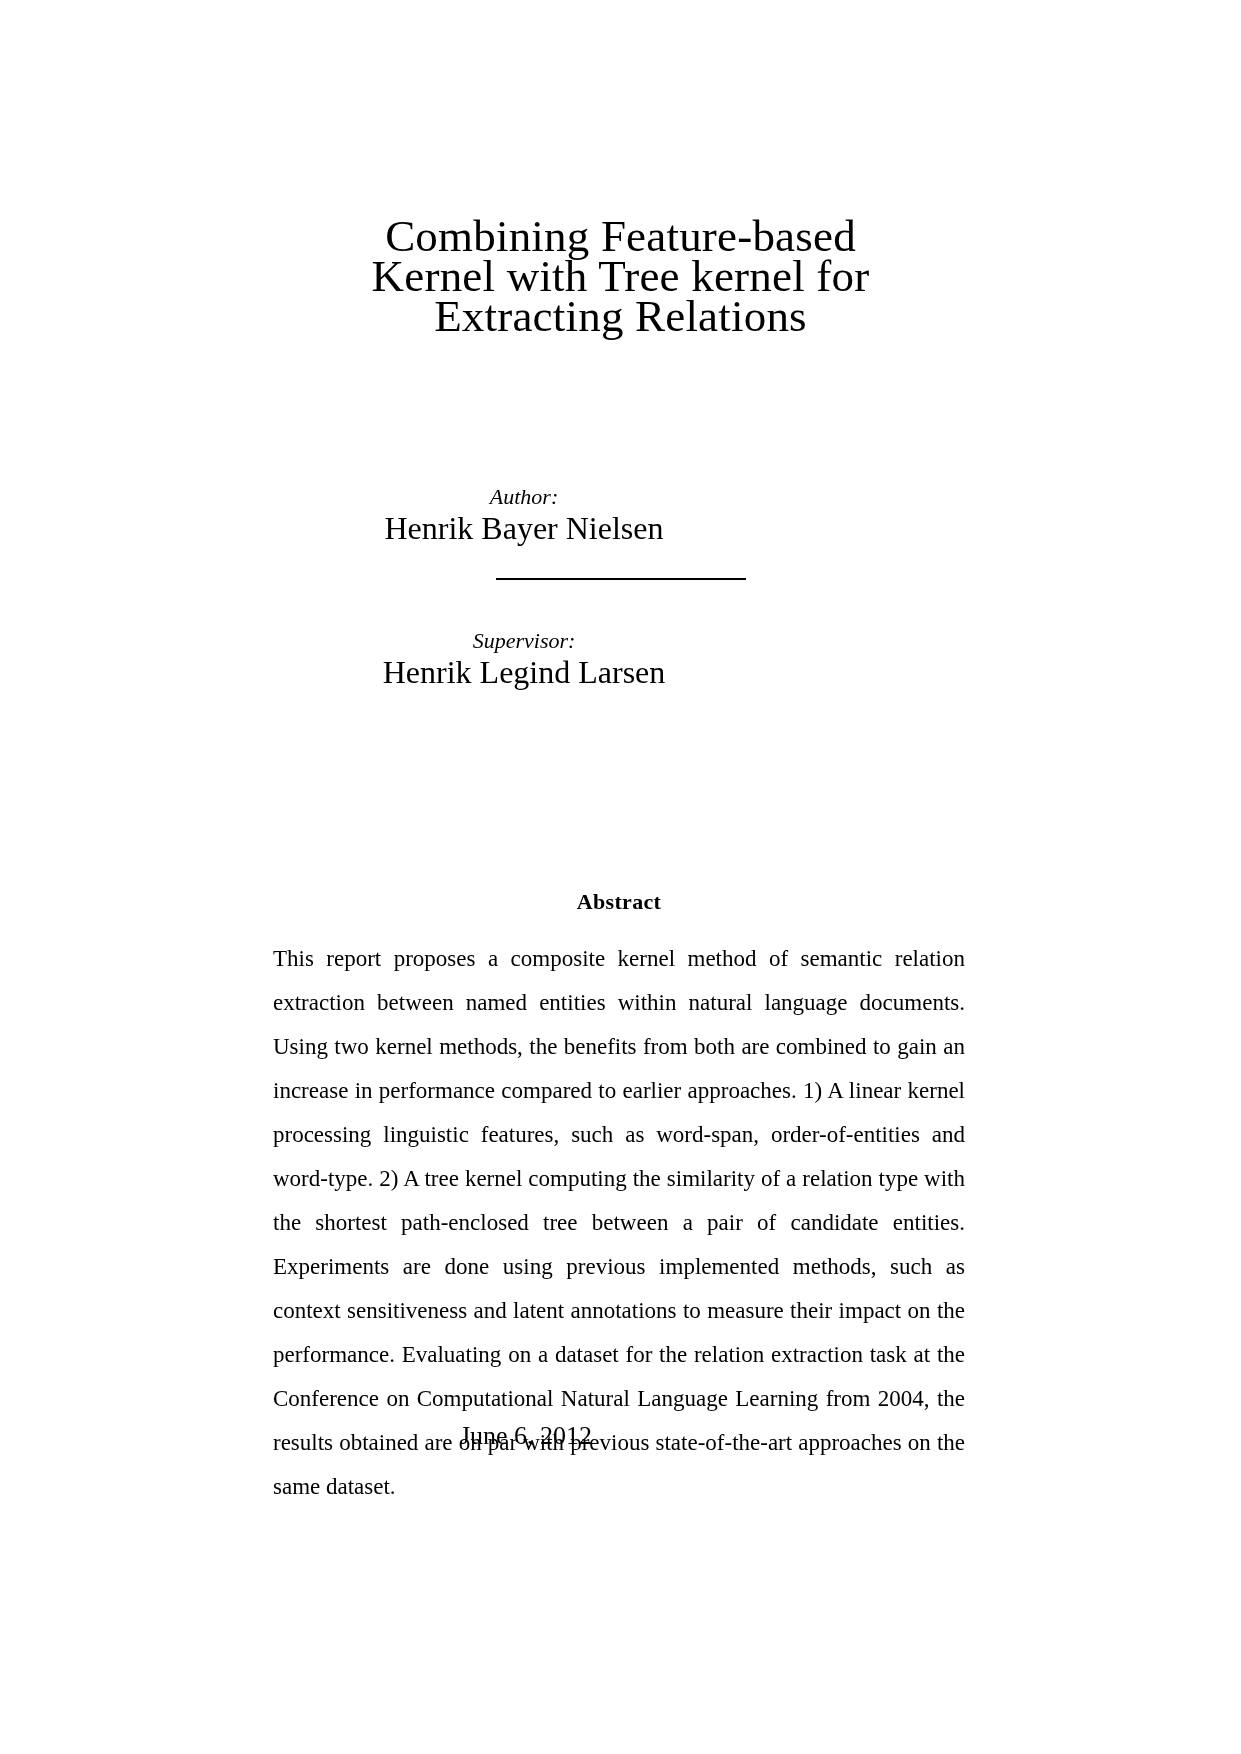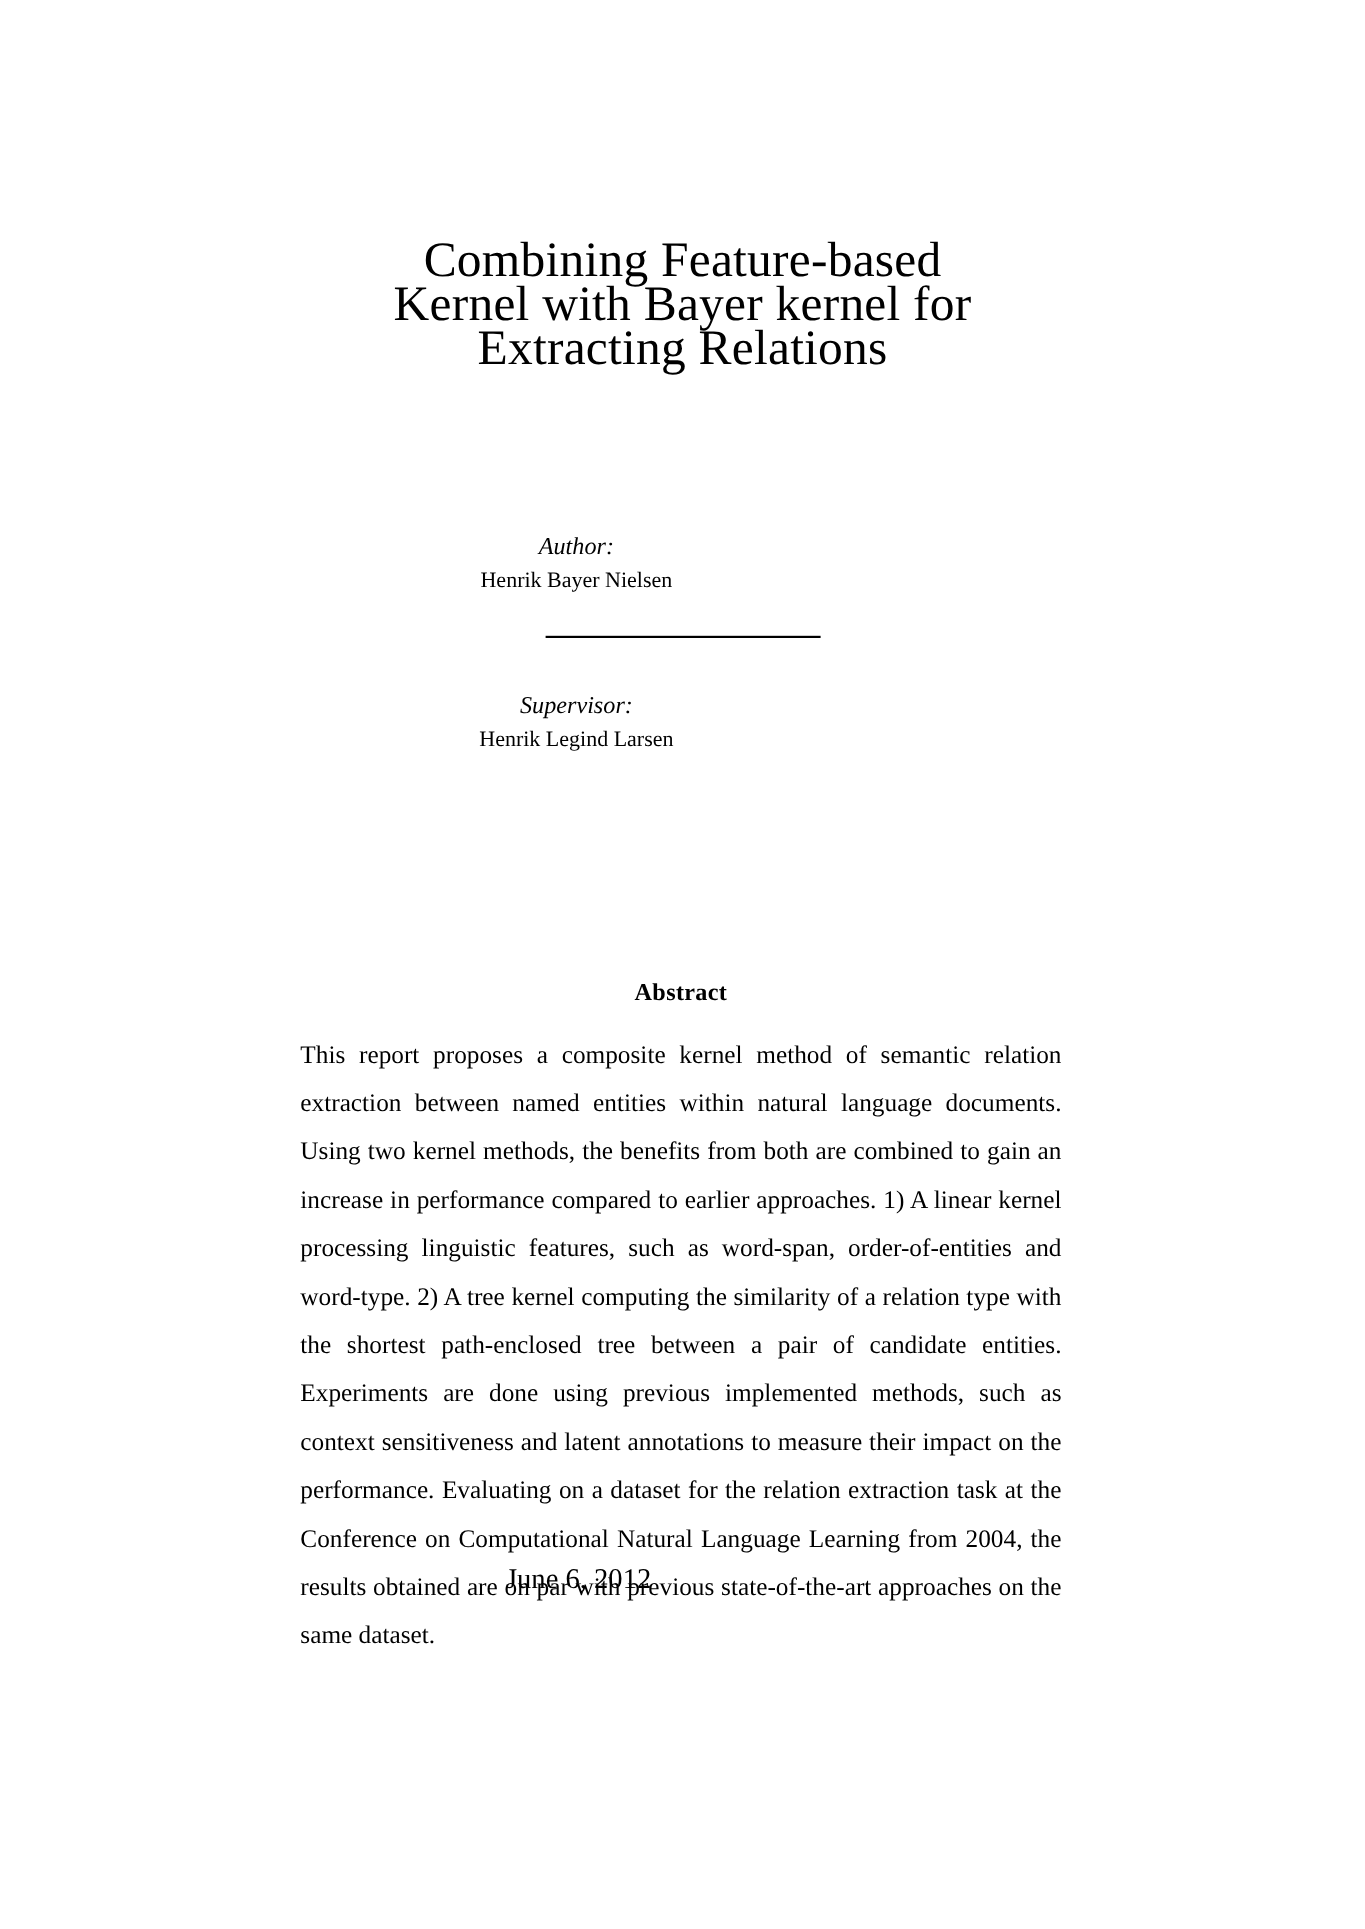--- a/index.html
+++ b/index.html
@@ -47,21 +47,21 @@
     width: 1048px;
     text-align: center;
   }
   .role {
     font-style: italic;
     font-size: 22px;
     line-height: 30px;
     margin: 0;
   }
   .person {
-    font-size: 20px;
+    font-size: 32px;
     line-height: 33px;
     margin: 0;
   }
   .rule-wrap {
     width: 1241px;
     text-align: center;
     margin: 0;
     padding: 0;
   }
   .rule {
@@ -112,21 +112,21 @@
     line-height: 32px;
   }
 </style>
 </head>
 <body>
 
 <div class="page">
 
   <div class="title-block">
     <div class="title-line">Combining Feature-based</div>
-    <div class="title-line">Kernel with Bayer kernel for</div>
+    <div class="title-line">Kernel with Tree kernel for</div>
     <div class="title-line">Extracting Relations</div>
   </div>
 
   <div class="people">
 
     <div>
       <div class="role">Author:</div>
       <div class="person">Henrik Bayer Nielsen</div>
     </div>
 

